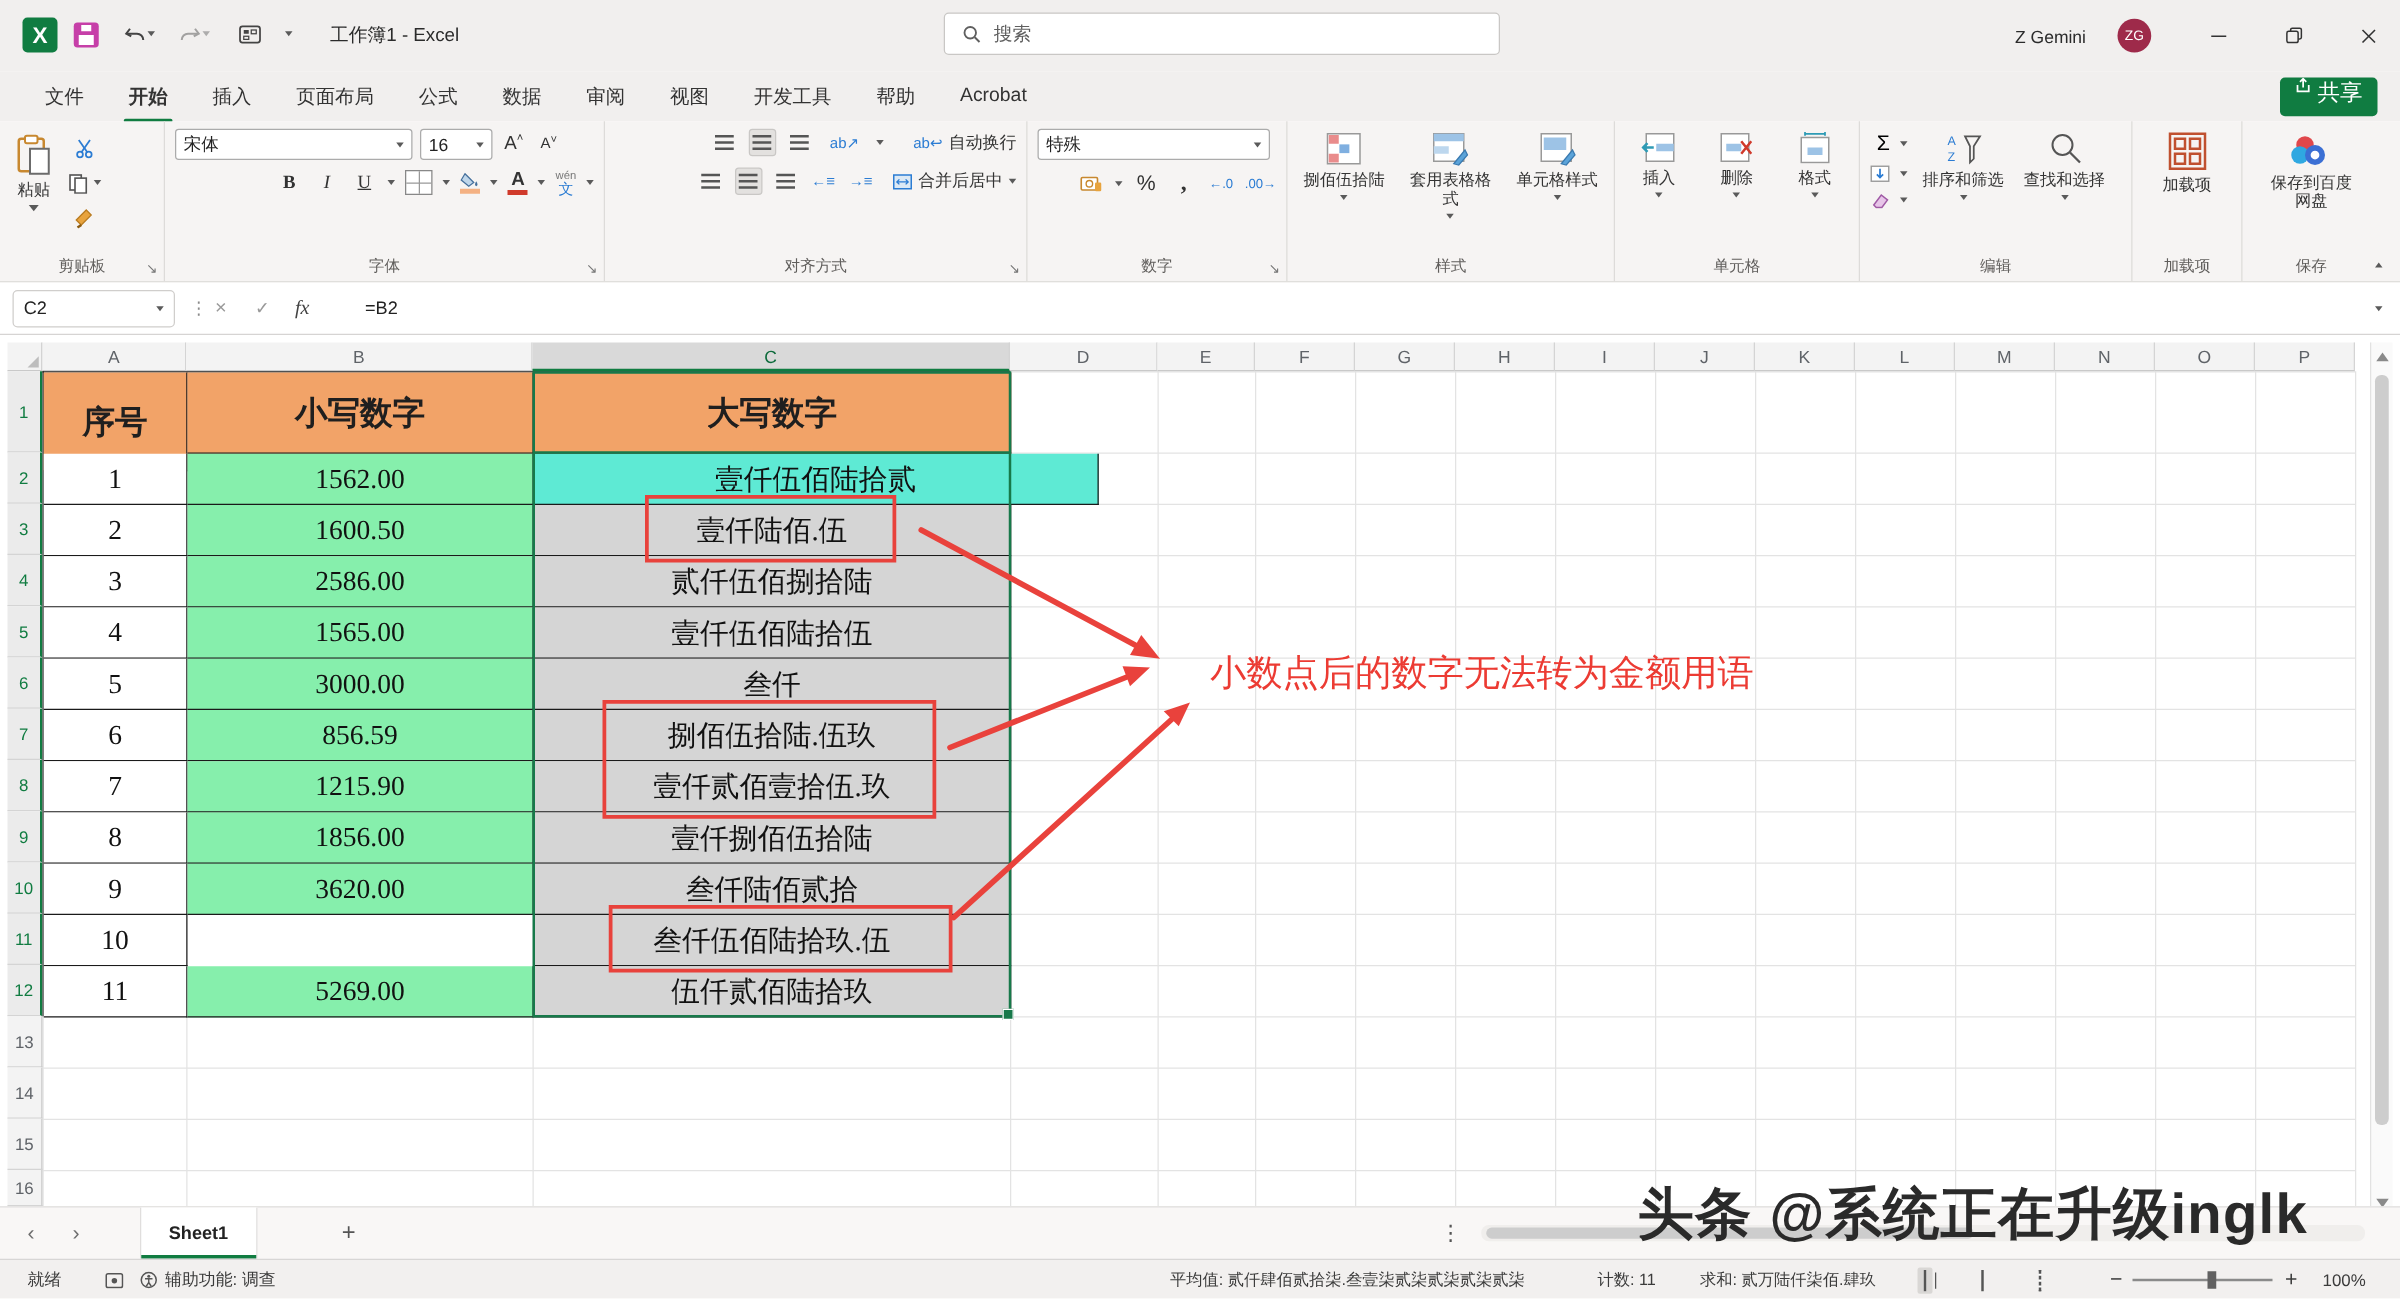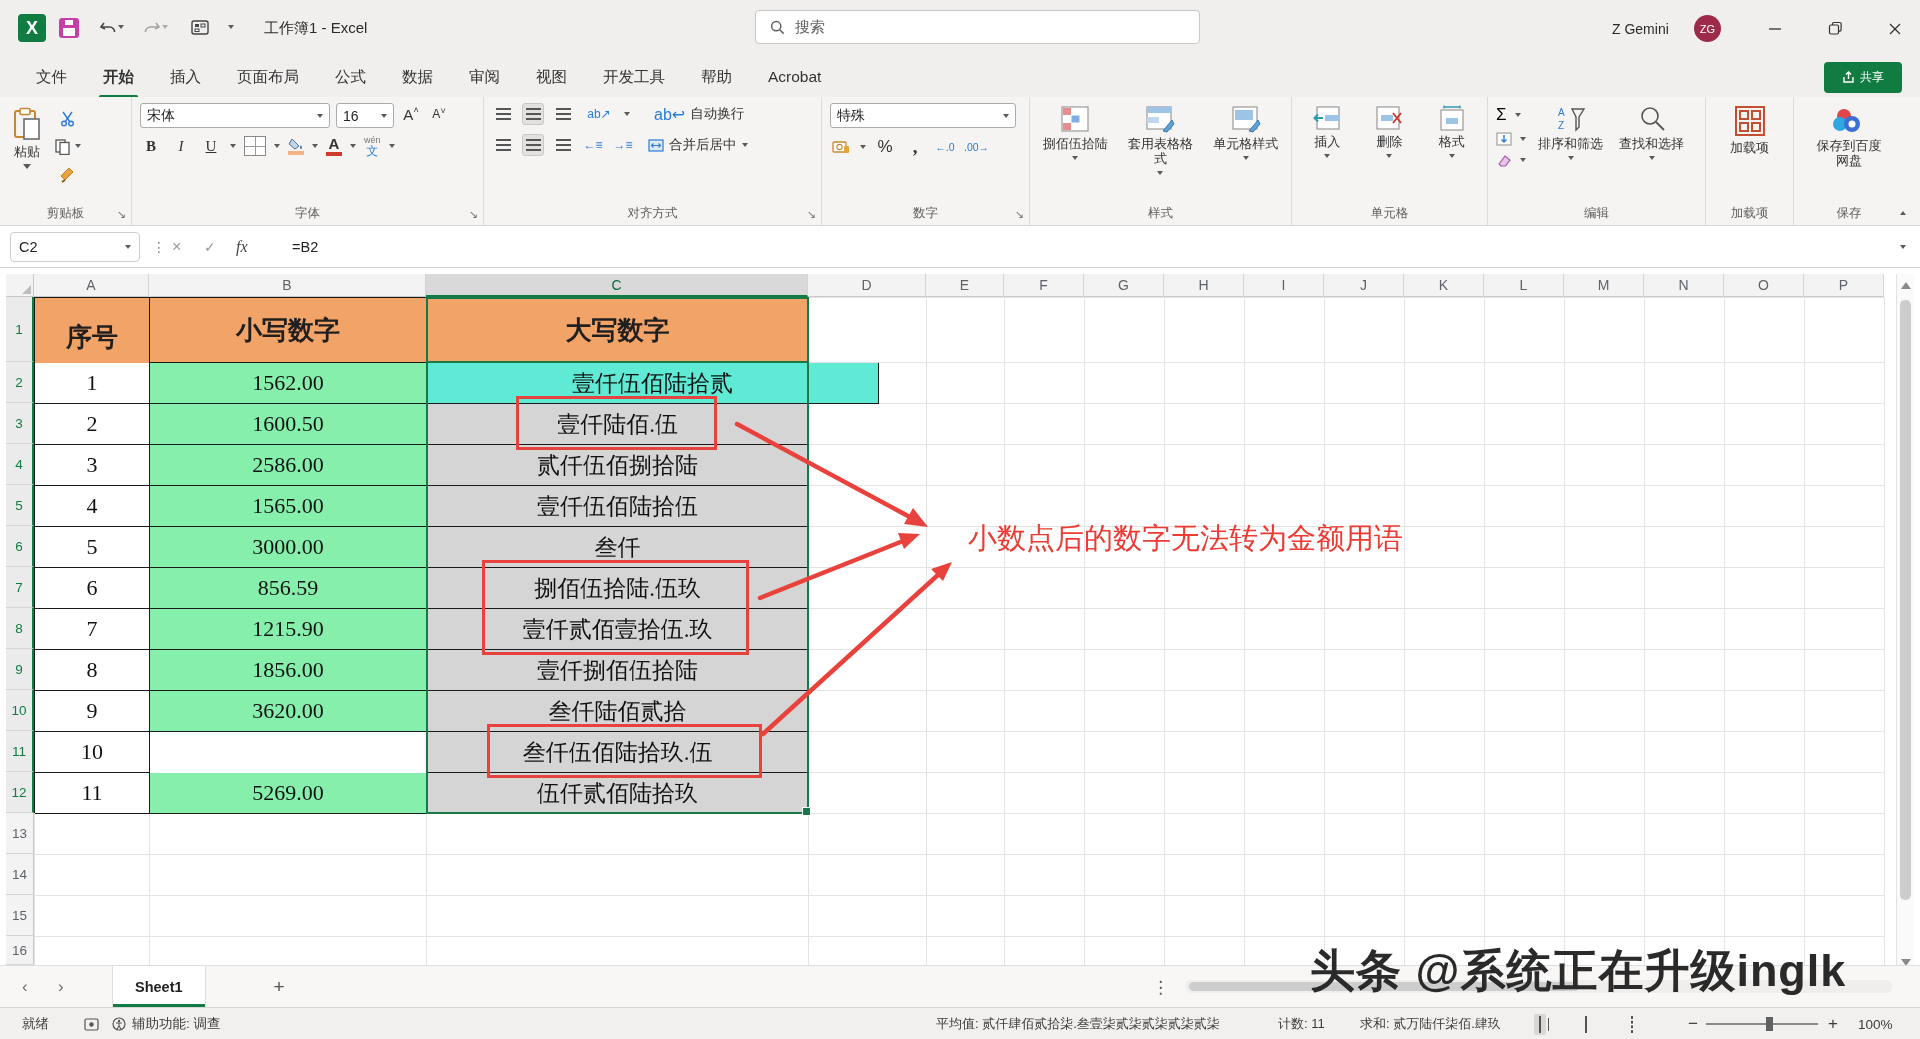--- a/index.html
+++ b/index.html
@@ -20,30 +20,30 @@
   .searchpill{position:absolute;left:755px;top:10px;width:445px;height:34px;background:#fff;border:1px solid #C9C7C5;border-radius:4px;display:flex;align-items:center;padding-left:14px;color:#5f5f5f;font-size:15px;gap:10px;}
   .username{position:absolute;left:1612px;top:0;height:57px;display:flex;align-items:center;font-size:14px;color:#2b2b2b;}
   .avatar{position:absolute;left:1694px;top:15px;width:27px;height:27px;border-radius:50%;background:#9E2A4A;color:#fff;font-size:11px;display:flex;align-items:center;justify-content:center;}
   .winbtn{position:absolute;top:0;width:46px;height:57px;display:flex;align-items:center;justify-content:center;color:#333;}
 
   
   .tabrow{position:absolute;left:0;top:57px;width:1920px;height:40px;background:#F1EFEE;display:flex;align-items:center;padding-left:22px;gap:8px;}
   .rtab{padding:8px 14px;font-size:15.5px;color:#333;position:relative;white-space:nowrap;}
   .rtab.active{font-weight:bold;}
   .rtab.active:after{content:"";position:absolute;left:10px;right:10px;bottom:-2px;height:3px;background:#107C41;border-radius:2px;}
-  .sharebtn{position:absolute;left:1824px;top:62px;width:78px;height:31px;background:#107C41;border-radius:4px;color:#fff;font-size:12px;display:flex;align-items:center;justify-content:center;gap:5px;}
+  .sharebtn{position:absolute;left:1824px;top:62px;width:78px;height:31px;background:#107C41;border-radius:4px;color:#fff;font-size:18px;display:flex;justify-content:center;gap:5px;}
 
   
   .ribbon{position:absolute;left:0;top:97px;width:1920px;height:129px;background:#F6F4F3;border-bottom:1px solid #D9D7D5;display:flex;}
   .rgroup{position:relative;height:100%;border-right:1px solid #DDDBD9;padding:6px 8px 22px 8px;display:flex;gap:8px;}
   .glabel{position:absolute;left:0;right:0;bottom:3px;text-align:center;font-size:12.5px;color:#605E5C;}
   .launcher{position:absolute;right:5px;bottom:4px;font-size:11px;color:#777;}
   .bigbtn{display:flex;flex-direction:column;align-items:center;justify-content:flex-start;gap:4px;font-size:13px;color:#333;text-align:center;line-height:1.15;padding:2px 4px;}
   .combo{background:#fff;border:1px solid #ABABAB;border-radius:3px;display:flex;align-items:center;justify-content:space-between;padding:0 6px;font-size:14px;color:#222;height:25px;}
-  .minirow{display:flex;align-items:center;gap:8px;}
+  .minirow{display:flex;align-items:center;gap:8px;justify-content:flex-end;}
   .mini{min-width:22px;height:22px;display:flex;align-items:center;justify-content:center;font-size:15px;color:#333;}
   .sel-bg{background:#E3E1DF;border:1px solid #C9C7C5;border-radius:3px;}
   .bars{width:15px;height:2px;background:#555;box-shadow:0 5px 0 #555,0 10px 0 #555;margin-top:-10px;}
   .swatchA{display:flex;flex-direction:column;align-items:center;line-height:1;font-size:15px;font-weight:bold;color:#333;}
   .swatch{width:16px;height:4px;margin-top:1px;}
   .gridico{width:22px;height:20px;border:1px solid #888;position:relative;background:linear-gradient(#fff,#fff);}
   .gridico:before{content:"";position:absolute;left:0;right:0;top:50%;height:1px;background:#999;}
   .gridico:after{content:"";position:absolute;top:0;bottom:0;left:50%;width:1px;background:#999;}
   .sigma{font-size:17px;}
   
@@ -274,21 +274,21 @@
           </div>
         <div class="mini sel-bg">
             <div class="bars"></div>
           </div>
         <div class="mini">
             <div class="bars"></div>
           </div>
         <div class="mini" style="width:34px;color:#2B7CD3;font-size:12px;">ab↗</div>
         <span class="chv sm"></span>
         <div class="minirow" style="margin-left:16px;gap:5px;">
-          <span style="color:#2B7CD3;font-size:16px;">ab↩</span>
+          <span style="color:#2B7CD3;font-size:12px;">ab↩</span>
           <span style="font-size:13.5px;color:#333;">自动换行</span>
         </div>
       </div>
       <div class="minirow">
         <div class="mini">
             <div class="bars"></div>
           </div>
         <div class="mini sel-bg">
             <div class="bars"></div>
           </div>

